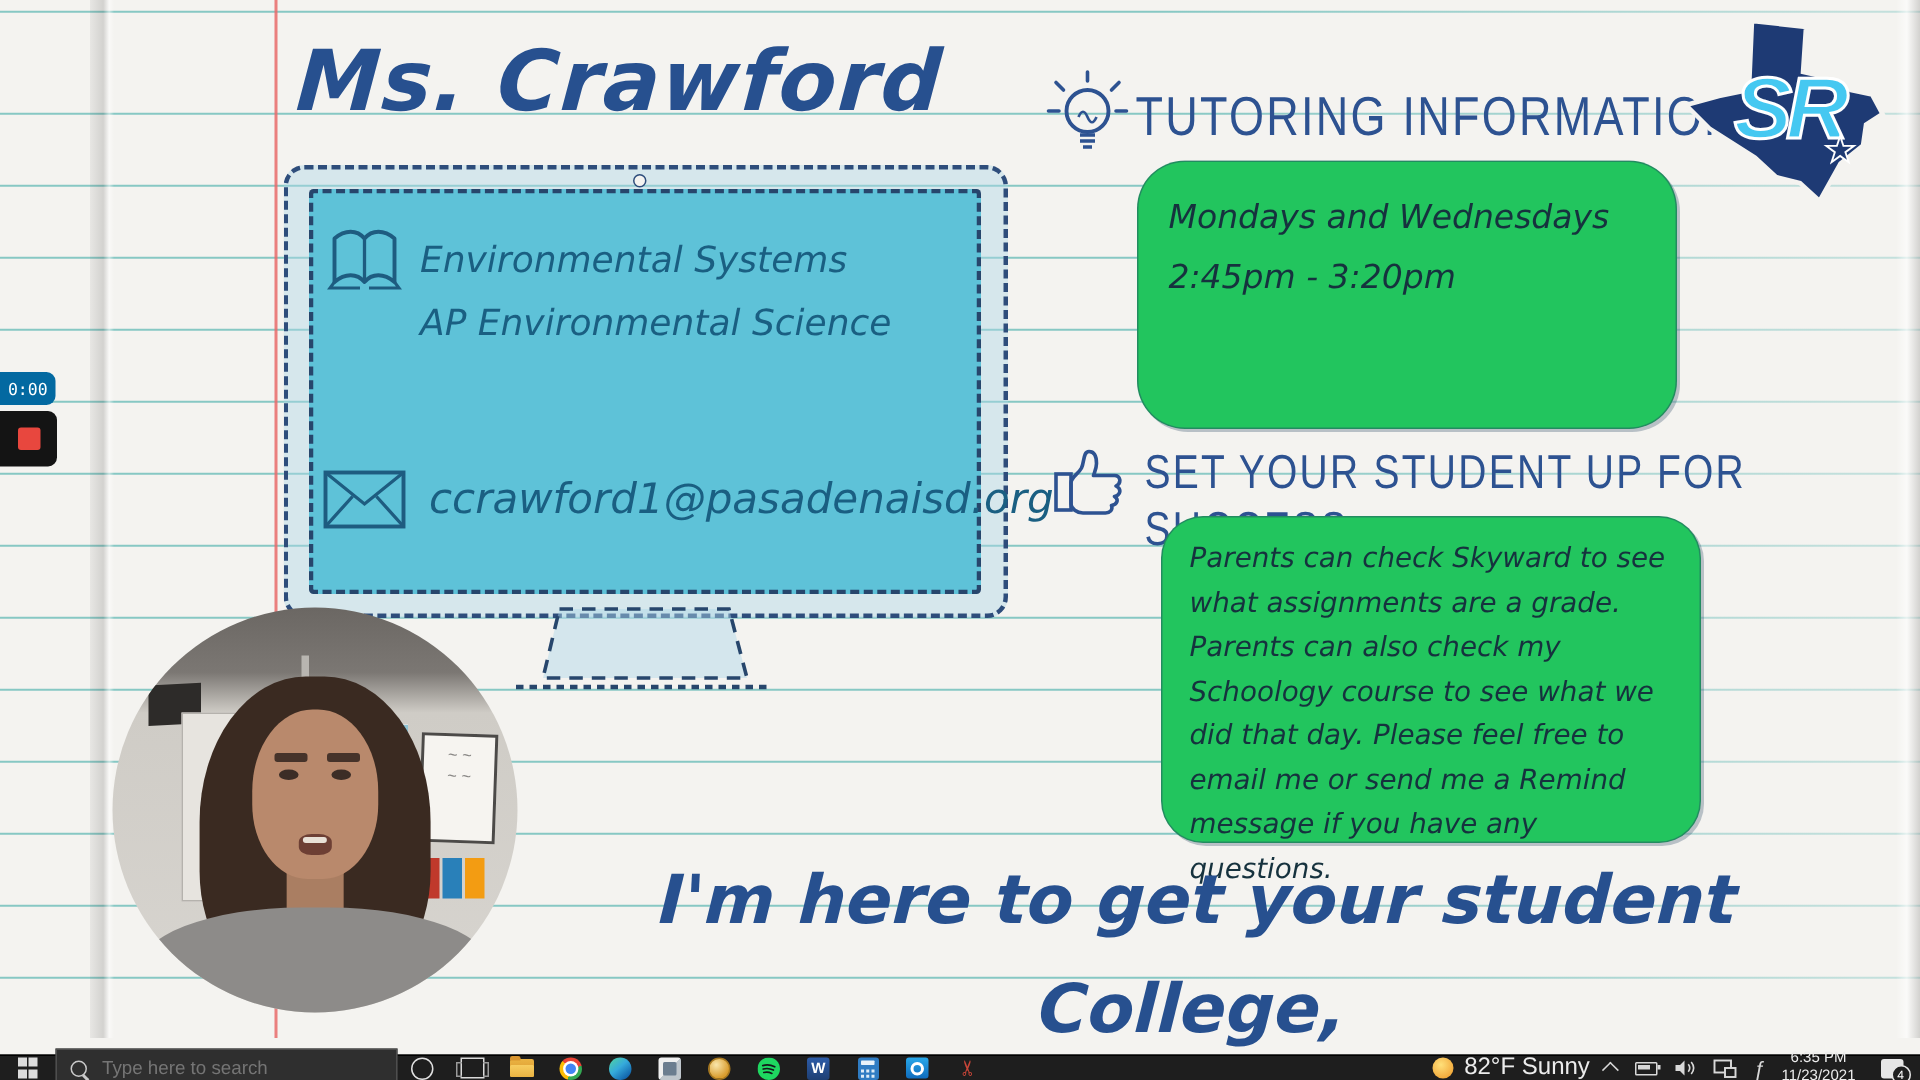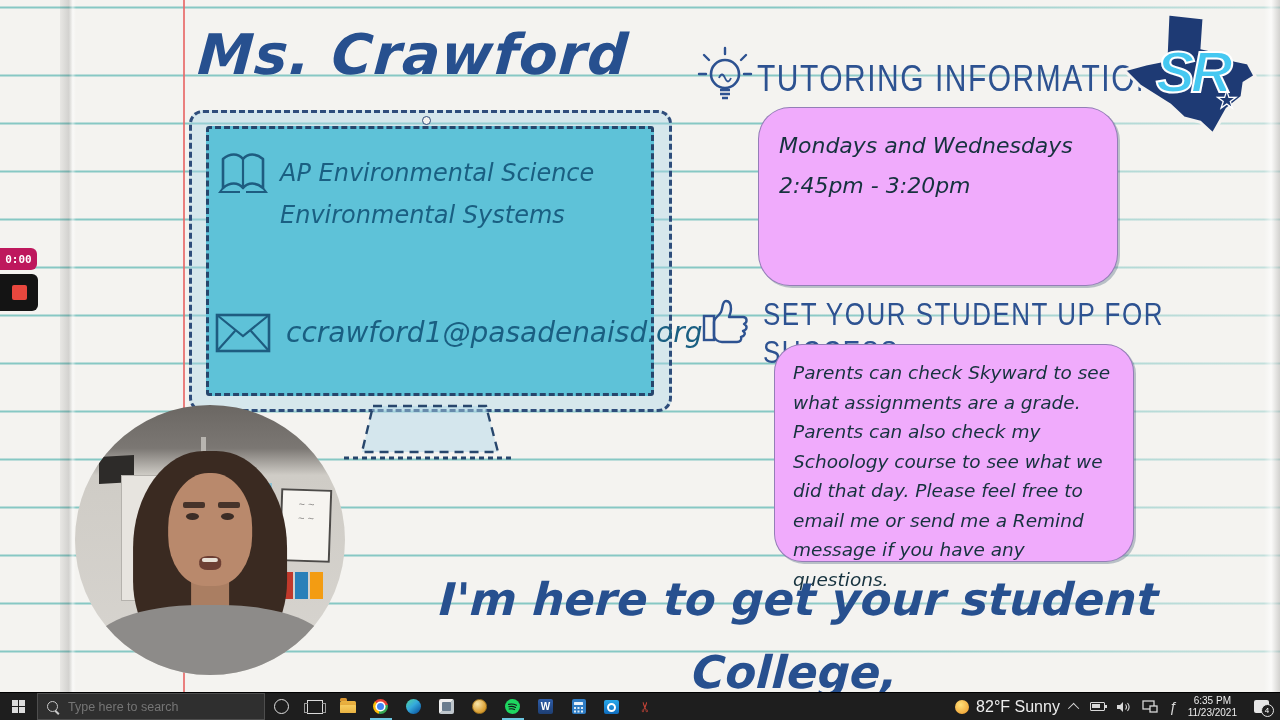--- a/index.html
+++ b/index.html
@@ -34,42 +34,42 @@
   .camera-dot{position:absolute;left:422px;top:116px;width:7px;height:7px;border-radius:50%;
     border:1.5px solid #2e4d7b;background:#f4f3f0;}
   .monitor-screen{position:absolute;left:206px;top:126px;width:442px;height:264px;
     background:#5ec2d8;border:3px dashed #27466c;border-radius:3px;}
   .course-text{position:absolute;left:280px;top:152px;font-size:24px;color:#1a5f82;
     line-height:42px;white-space:nowrap;}
   .email-text{position:absolute;left:286px;top:316px;font-size:28px;color:#1a5f82;white-space:nowrap;}
   .icon-svg{position:absolute;}
   .stand-svg{position:absolute;left:338px;top:404px;}
   
-  .teal-box{position:absolute;background:#f0abfc;border:1px solid rgba(35,70,100,.45);
+  .teal-box{position:absolute;background:#22c55e;border:1px solid rgba(35,70,100,.45);
     box-shadow:2px 2px 0 rgba(30,60,90,.28);}
   .box-tutoring{left:758px;top:107px;width:360px;height:179px;border-radius:32px;
     padding:18px 20px;box-sizing:border-box;}
   .box-success{left:758px;top:344px;width:360px;height:218px;border-radius:28px;
     padding:13px 18px;box-sizing:border-box;margin-left:16px;}
   .box-line{font-size:22px;color:#16323e;line-height:40px;}
   .box-body{font-size:18.5px;color:#16323e;line-height:29.5px;}
   .heading-tutoring{position:absolute;left:757px;top:62px;font-size:30px;}
   .heading-success{position:absolute;left:763px;top:303px;font-size:26px;}
   
   .slogan{position:absolute;left:390px;top:563px;width:810px;text-align:center;
     font-size:45px;font-weight:bold;line-height:73px;transform:skewX(-3deg);}
   
   .logo-wrap{position:absolute;left:1112px;top:8px;width:160px;height:150px;}
   .logo-team{position:absolute;left:6px;top:108px;width:150px;text-align:center;
     font-family:"Liberation Sans",sans-serif;font-weight:bold;font-style:italic;
     font-size:30px;letter-spacing:1px;color:#35c3f0;
     text-shadow:-1.5px 0 #fff,1.5px 0 #fff,0 -1.5px #fff,0 1.5px #fff;}
   
-  .rec-timer{position:absolute;left:0;top:248px;width:37px;height:22px;background:#be185d;
-    border-radius:0 6px 6px 0;color:#fff;font-size:11px;font-weight:bold;
+  .rec-timer{position:absolute;left:0;top:248px;width:37px;height:22px;background:#0369a1;
+    border-radius:0 6px 6px 0;color:#fff;font-size:11px;font-weight:normal;
     font-family:"DejaVu Sans Mono",monospace;display:flex;align-items:center;justify-content:center;}
   .rec-stop{position:absolute;left:0;top:274px;width:38px;height:37px;background:#141414;
     border-radius:0 6px 6px 0;display:flex;align-items:center;justify-content:center;cursor:pointer;}
   .rec-stop-square{width:15px;height:15px;background:#e8473e;border-radius:2px;}
   
   .webcam{position:absolute;left:75px;top:405px;width:270px;height:270px;border-radius:50%;
     overflow:hidden;background:linear-gradient(180deg,#6b6763 0%,#7b7773 16%,#cfccc6 26%,#d8d5d0 100%);}
   .cam-poster{position:absolute;left:9%;top:19%;width:13%;height:10%;background:#2d2b29;transform:skewY(-3deg);}
   .cam-door{position:absolute;left:17%;top:26%;width:15%;height:46%;background:#e7e4df;border:1px solid #b5b2ad;}
   .cam-pole{position:absolute;left:46.5%;top:12%;width:2%;height:22%;background:#b8b5b0;}
@@ -87,21 +87,21 @@
     background:#b9896c;border-radius:48% 48% 44% 44%;}
   .cam-brow{position:absolute;top:36%;width:8%;height:2%;background:#46332a;border-radius:2px;}
   .cam-eye{position:absolute;top:40%;width:5%;height:2.6%;background:#3c2d26;border-radius:50%;}
   .cam-mouth{position:absolute;left:50%;top:56%;transform:translateX(-50%);width:8%;height:5%;
     background:#6d3f34;border-radius:40%;}
   .cam-teeth{position:absolute;left:50%;top:56.6%;transform:translateX(-50%);width:6%;height:1.6%;
     background:#e8e0d6;border-radius:2px;}
   .cam-shirt{position:absolute;left:50%;bottom:-8%;transform:translateX(-50%);width:88%;height:34%;
     background:#8d8b89;border-radius:46% 46% 0 0;}
   
-  .taskbar{position:absolute;left:0;bottom:0;width:1280px;height:28px;background:#1e1e1e;
+  .taskbar{position:absolute;left:0;bottom:0;width:1280px;height:17px;background:#1e1e1e;
     display:flex;align-items:center;border-top:1px solid #000;box-sizing:border-box;color:#e6e6e6;}
   .tb-btn{height:28px;display:flex;align-items:center;justify-content:center;cursor:pointer;position:relative;}
   .start{width:37px;}
   .winlogo{display:grid;grid-template-columns:6px 6px;grid-template-rows:6px 6px;gap:1.5px;}
   .winlogo i{background:#dcdcdc;}
   .searchbox{width:228px;height:27px;background:#2f2f2f;border:1px solid #4e4e4e;
     display:flex;align-items:center;gap:8px;padding:0 9px;box-sizing:border-box;}
   .searchbox input{background:transparent;border:none;outline:none;color:#cfcfcf;
     font-size:12.5px;width:170px;font-family:"Liberation Sans",sans-serif;}
   .mag{width:9px;height:9px;border:1.5px solid #c9c9c9;border-radius:50%;position:relative;flex:none;}
@@ -163,22 +163,22 @@
 
   <div class="monitor-outer"></div>
   <div class="camera-dot"></div>
   <div class="monitor-screen"></div>
   <svg class="icon-svg" style="left:218px;top:150px" width="50" height="54" viewBox="0 0 50 54">
     <path d="M5 9 C12 3,20 3,25 9 C30 3,38 3,45 9 L45 38 C38 32,30 32,25 38 C20 32,12 32,5 38 Z" fill="none" stroke="#1e5c80" stroke-width="2.6" stroke-linejoin="round"></path>
     <path d="M25 9 L25 38" fill="none" stroke="#1e5c80" stroke-width="2.2"></path>
     <path d="M5 38 L2 42 L22 42 M45 38 L48 42 L28 42" fill="none" stroke="#1e5c80" stroke-width="2"></path>
   </svg>
   <div class="course-text hand">
+    <div>Environmental Systems</div>
     <div>AP Environmental Science</div>
-    <div>Environmental Systems</div>
   </div>
   <svg class="icon-svg" style="left:214px;top:312px" width="58" height="42" viewBox="0 0 58 42">
     <rect x="3" y="3" width="52" height="36" fill="none" stroke="#1e5c80" stroke-width="2.6"></rect>
     <path d="M3 3 L29 24 L55 3 M3 39 L21 19 M55 39 L37 19" fill="none" stroke="#1e5c80" stroke-width="2.2"></path>
   </svg>
   <div class="email-text hand">ccrawford1@pasadenaisd.org</div>
   <svg class="stand-svg" width="182" height="62" viewBox="0 0 182 62">
     <path d="M35 2 L148 2 L160 48 L24 48 Z" fill="rgba(173,216,232,.45)" stroke="#27466c" stroke-width="2.4" stroke-dasharray="9 6"></path>
     <path d="M6 54 L176 54" fill="none" stroke="#27466c" stroke-width="3" stroke-dasharray="5 4"></path>
   </svg>

